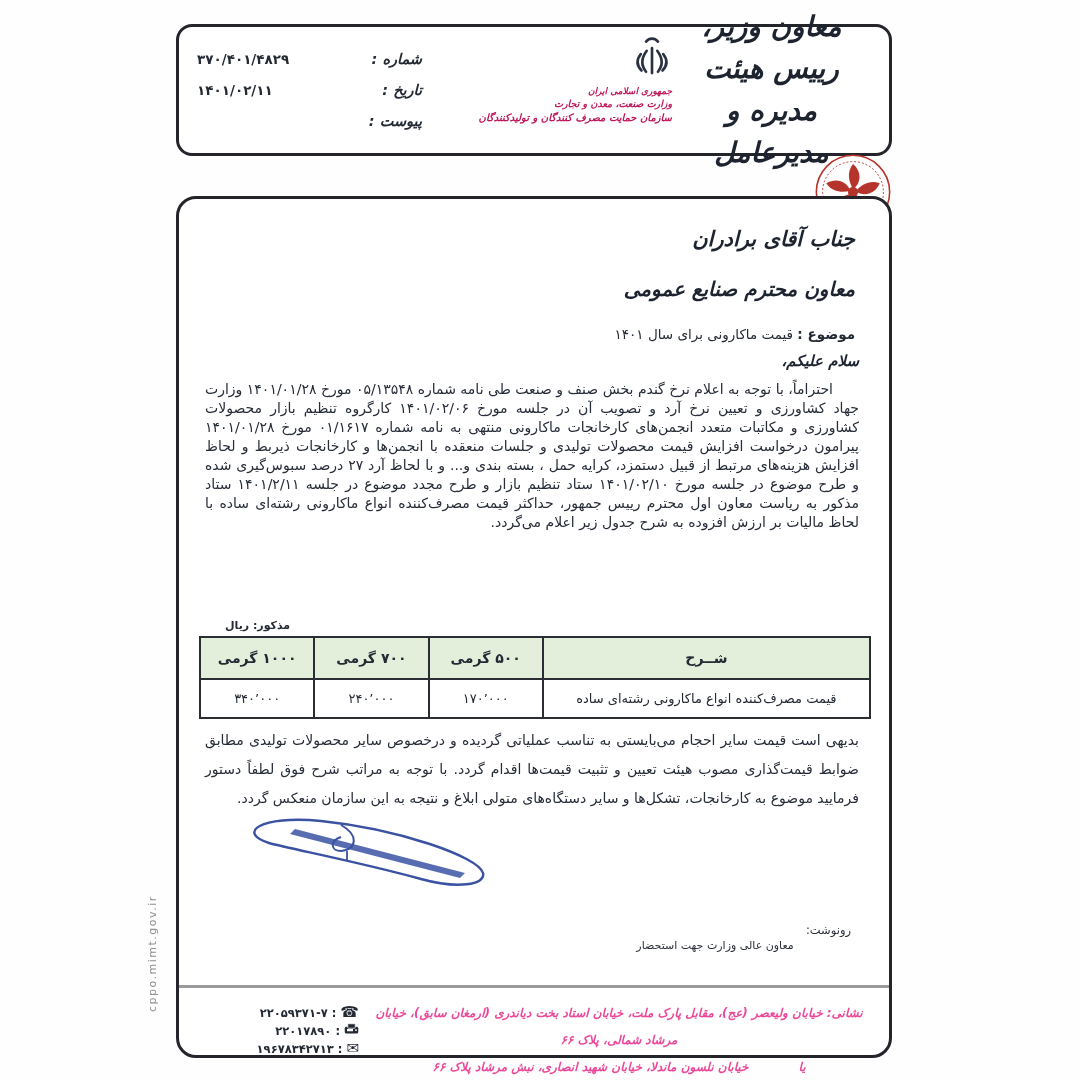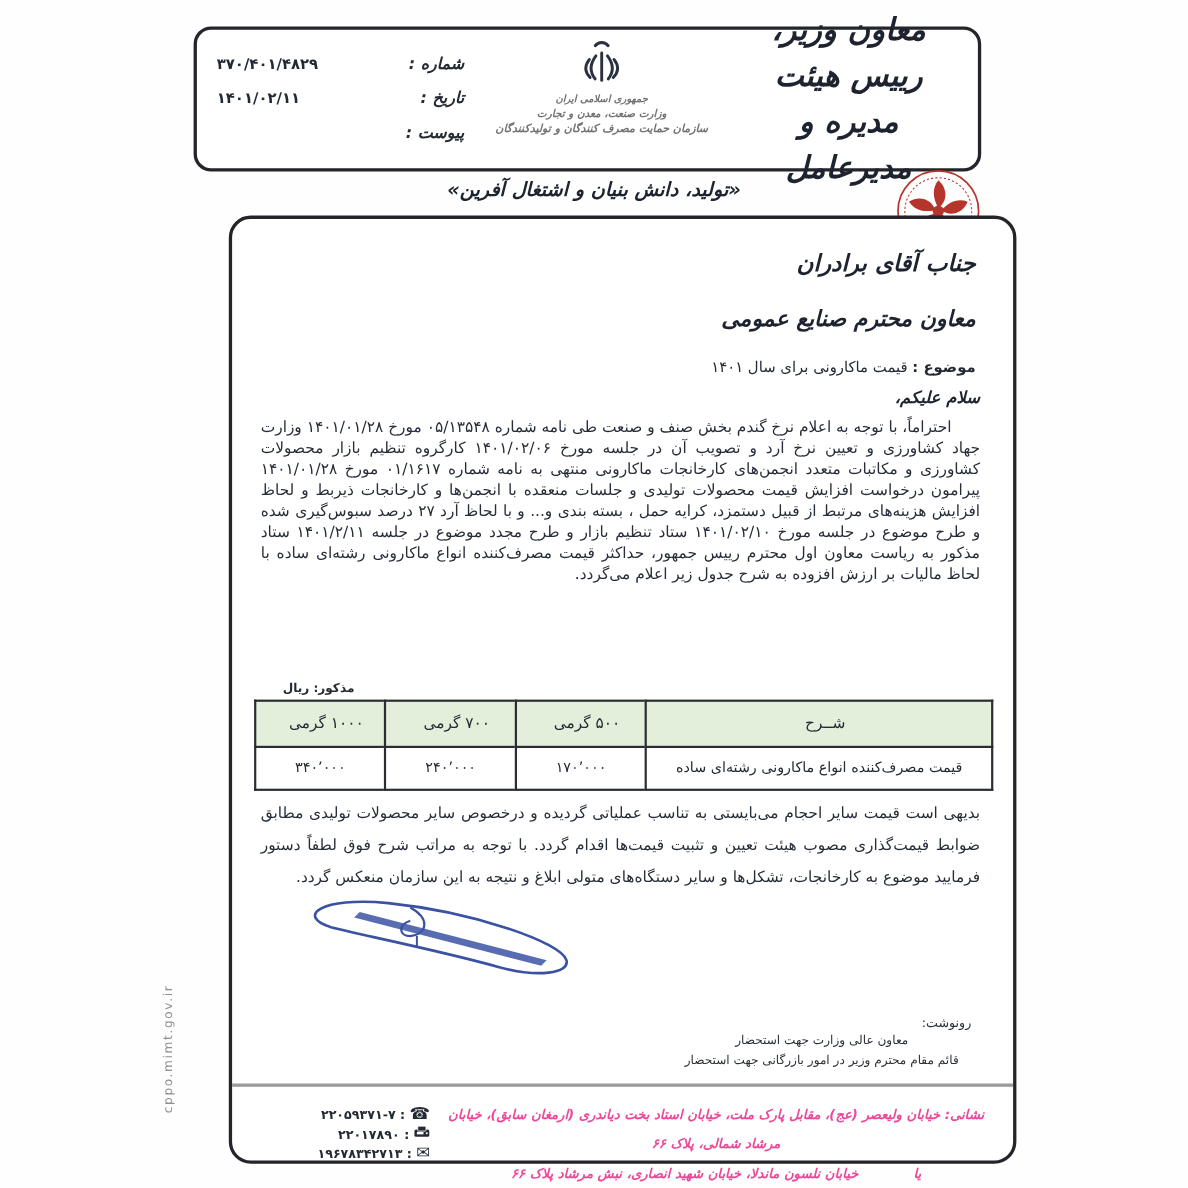--- a/index.html
+++ b/index.html
@@ -4,46 +4,46 @@
 <style>
   html,body{margin:0;padding:0;background:#ffffff;}
   .canvas{position:relative;width:1080px;height:1080px;background:#fefefe;overflow:hidden;
           font-family:"DejaVu Sans", sans-serif;color:#242a34;}
   .callig{font-style:italic;font-weight:bold;}
   
   .header-box{position:absolute;left:176px;top:24px;width:716px;height:132px;box-sizing:border-box;
               border:3px solid #23252b;border-radius:16px;background:#fff;display:flex;direction:rtl;
               padding:6px 18px;align-items:stretch;}
   .header-title{flex:1.1;display:flex;align-items:center;justify-content:center;font-size:28px;color:#1d2430;text-align:center;line-height:1.5;}
-  .header-center{width:250px;text-align:center;padding-top:2px;color:#737373;}
+  .header-center{width:250px;padding-top:2px;color:#be185d;}
   .header-center .org1{font-size:9px;font-weight:bold;margin-top:1px;}
   .header-center .org2{font-size:9.5px;font-weight:bold;margin-top:2px;}
   .header-center .org3{font-size:10px;font-weight:bold;margin-top:3px;}
   .header-meta{width:225px;display:flex;flex-direction:column;justify-content:center;gap:15px;}
   .meta-row{display:flex;justify-content:space-between;align-items:baseline;font-size:13.5px;}
   .meta-row .lbl{font-size:14.5px;}
   .meta-row .val{font-weight:bold;letter-spacing:.5px;}
   
   .slogan{position:absolute;top:163px;left:0;width:100%;text-align:center;font-size:17.5px;color:#1d2430;}
   .stamp{position:absolute;left:814px;top:153px;width:78px;height:78px;}
   
   .main-box{position:absolute;left:176px;top:196px;width:716px;height:862px;box-sizing:border-box;
-            border:3px solid #23252b;border-radius:20px;background:#fff;direction:rtl;margin-left:32px;}
+            border:3px solid #23252b;border-radius:20px;background:#fff;direction:rtl;}
   .addressee{position:absolute;top:28px;right:34px;font-size:21px;color:#1d2430;}
   .addressee-role{position:absolute;top:78px;right:34px;font-size:20px;color:#1d2430;}
   .subject{position:absolute;top:127px;right:34px;font-size:13.5px;text-align:right;}
   .subject .s-lbl{font-weight:bold;}
   .salutation{position:absolute;top:153px;right:30px;font-size:15px;color:#1d2430;}
   .body1{position:absolute;top:181px;right:30px;left:26px;text-align:justify;font-size:14px;
          line-height:19px;text-indent:26px;color:#262c38;}
   .unit-note{position:absolute;top:420px;left:46px;font-size:11px;font-weight:bold;direction:rtl;}
   
   .price-table{position:absolute;top:437px;left:20px;width:672px;border-collapse:collapse;direction:rtl;}
   .price-table th,.price-table td{border:2px solid #2a2d33;text-align:center;}
-  .price-table th{background:#e3eedb;font-size:14px;font-weight:normal;height:38px;padding-left:12px;}
+  .price-table th{background:#e3eedb;font-size:14px;font-weight:bold;height:38px;}
   .price-table td{height:35px;font-size:13px;}
   .col-desc{width:330px;}
   .col-num{width:112px;}
   .body2{position:absolute;top:527px;right:30px;left:26px;text-align:justify;font-size:14px;line-height:29px;color:#262c38;}
   
   .signature{position:absolute;left:36px;top:612px;width:310px;height:130px;text-align:center;}
   .sig-name{font-size:25px;color:#1d2430;padding-left:0;padding-right:10px;}
   .sig-swoosh{margin-top:-12px;}
   
   .cc-block{position:absolute;right:24px;top:724px;width:300px;font-size:11px;color:#2a2f38;}
@@ -95,21 +95,20 @@
         <span class="lbl callig">تاریخ :</span>
         <span class="val">۱۴۰۱/۰۲/۱۱</span>
       </div>
       <div class="meta-row">
         <span class="lbl callig">پیوست :</span>
         <span class="val"></span>
       </div>
     </div>
   </div>
 
-  <div class="slogan callig">«تولید، دانش بنیان و اشتغال آفرین»</div>
 
   <div class="stamp">
     <svg width="78" height="78" viewBox="0 0 100 100" aria-hidden="true">
       <circle cx="50" cy="50" r="47" fill="none" stroke="#b5342c" stroke-width="2"></circle>
       <circle cx="50" cy="50" r="39" fill="none" stroke="#b5342c" stroke-width="1.2" stroke-dasharray="2.5 2.5"></circle>
       <g fill="#b5342c">
         <path d="M50 14 C 62 24, 60 40, 50 46 C 44 36, 42 24, 50 14 Z"></path>
         <path d="M50 14 C 62 24, 60 40, 50 46 C 44 36, 42 24, 50 14 Z" transform="rotate(72 50 50)"></path>
         <path d="M50 14 C 62 24, 60 40, 50 46 C 44 36, 42 24, 50 14 Z" transform="rotate(144 50 50)"></path>
         <path d="M50 14 C 62 24, 60 40, 50 46 C 44 36, 42 24, 50 14 Z" transform="rotate(216 50 50)"></path>
@@ -163,21 +162,20 @@
           <path d="M66 30 L 236 74 L 231 79 L 61 35 Z" fill="#3b52a3" opacity="0.85"></path>
           <path d="M112 26 C 130 36, 128 50, 112 52 C 102 52, 100 42, 112 38" fill="none" stroke="#3b52a3" stroke-width="2"></path>
           <path d="M118 52 L 118 62" fill="none" stroke="#3b52a3" stroke-width="1.8"></path>
         </svg>
       </div>
     </div>
 
     <div class="cc-block">
       <div class="cc-label">رونوشت:</div>
       <div class="cc-item">معاون عالی وزارت جهت استحضار</div>
-      <div class="cc-item">قائم مقام محترم وزیر در امور بازرگانی جهت استحضار</div>
     </div>
 
     <div class="divider"></div>
 
     <div class="footer">
       <div class="address callig">
         <div class="addr-line1">
           <span>نشانی:</span>
           <span>خیابان ولیعصر (عج)، مقابل پارک ملت، خیابان استاد بخت دیاندری (ارمغان سابق)، خیابان مرشاد شمالی، پلاک ۶۶</span>
         </div>

